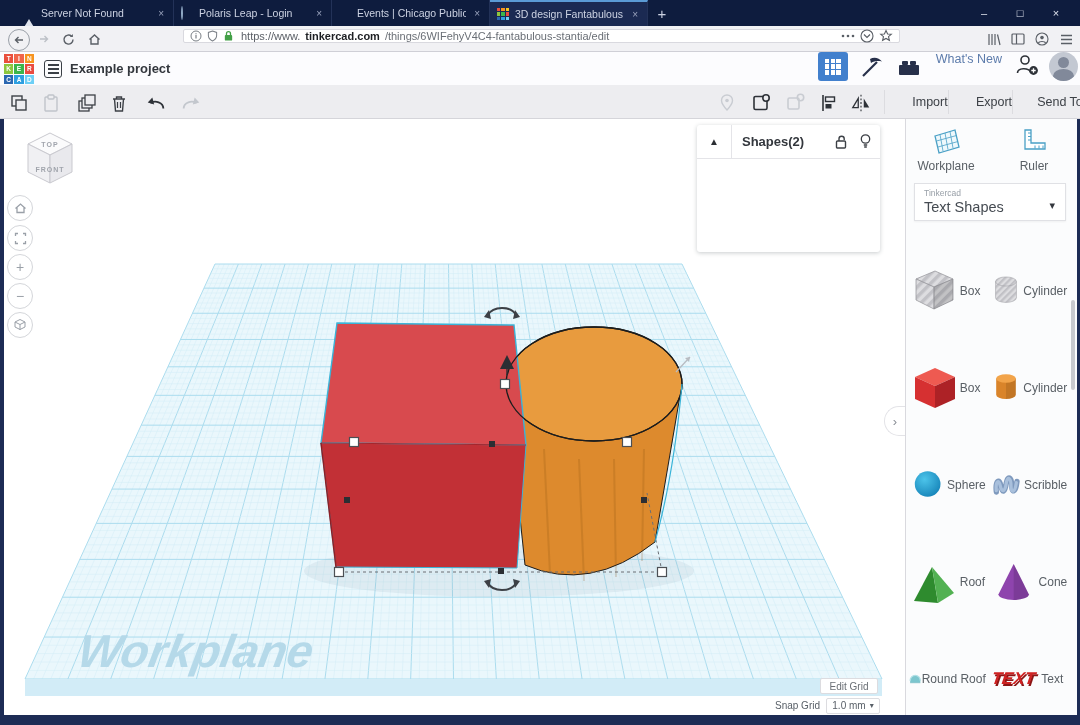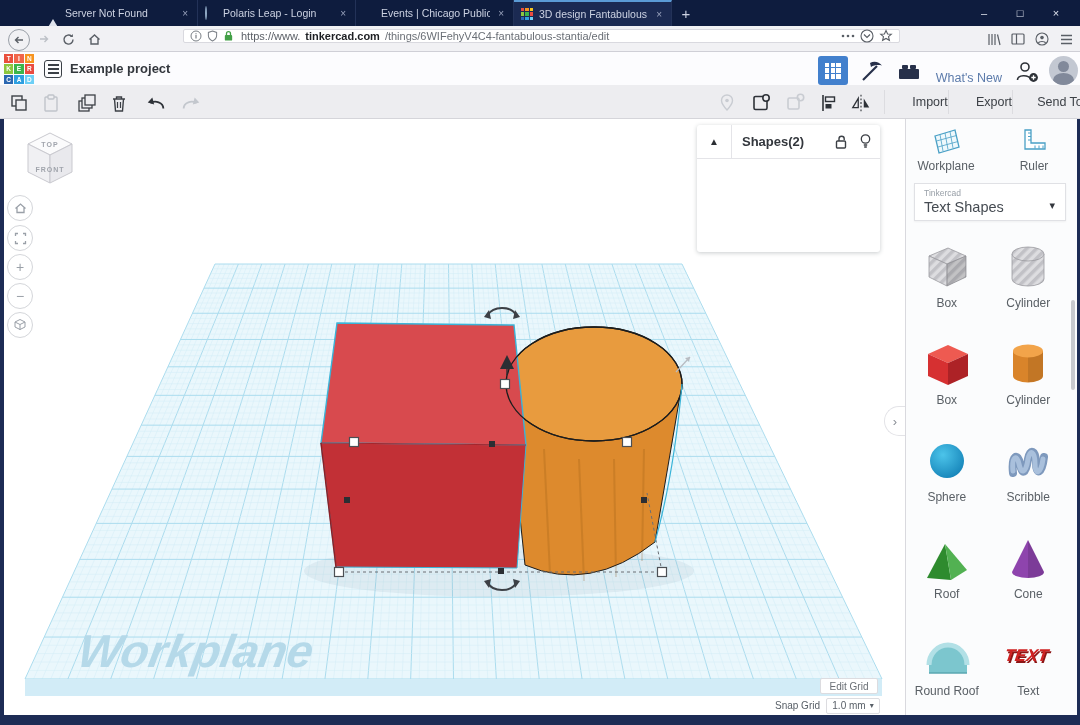--- a/index.html
+++ b/index.html
@@ -3,21 +3,21 @@
 <meta charset="utf-8">
 <style>
   html,body{margin:0;padding:0}
   body{width:1080px;height:725px;position:relative;overflow:hidden;
        background:#1d2c55;font-family:"Liberation Sans",sans-serif;
        -webkit-font-smoothing:antialiased}
   svg{display:block}
 
   
   .tabbar{position:absolute;top:0;left:0;right:0;height:26px;background:#0e1c3e;
-          display:flex;align-items:stretch;padding-left:40px;box-sizing:border-box}
+          display:flex;align-items:stretch;padding-left:16px;box-sizing:border-box}
   .tab{width:158px;display:flex;align-items:center;gap:6px;padding:0 7px;color:#ccd2e2;
        font-size:10.5px;border-right:1px solid #233258;box-sizing:border-box;position:relative}
   .tab .t-title{flex:1;white-space:nowrap;overflow:hidden}
   .tab .t-close{color:#9aa3bd;font-size:10px;padding:0 2px}
   .tab.active{background:#1b2a52;border-top:2px solid #5b9bd5}
   .fav{width:12px;height:12px;flex:0 0 12px;position:relative}
   .fav-warn{width:0;height:0;border-left:6px solid transparent;border-right:6px solid transparent;
             border-bottom:10px solid #dfe3ec;margin-top:1px}
   .fav-globe{width:11px;height:11px;border:1.3px solid #8fa8c4;border-radius:50%;box-sizing:border-box;position:relative}
   .fav-globe::after{content:"";position:absolute;left:1px;right:1px;top:3.5px;border-top:1px solid #8fa8c4}
@@ -49,21 +49,21 @@
   .logo span:nth-child(1){background:#e94f3d}.logo span:nth-child(2){background:#f1654a}
   .logo span:nth-child(3){background:#f7941e}.logo span:nth-child(4){background:#8dc63f}
   .logo span:nth-child(5){background:#3cb54a}.logo span:nth-child(6){background:#ea4b41}
   .logo span:nth-child(7){background:#2b67b1}.logo span:nth-child(8){background:#2e9fe0}
   .logo span:nth-child(9){background:#6dcff6}
   .proj-list{position:absolute;left:44px;top:8px;width:18px;height:18px;border:1.6px solid #3a3f46;
              border-radius:3px;box-sizing:border-box}
   .proj-list::before{content:"";position:absolute;left:3px;right:2px;top:3px;height:2px;
              background:#3a3f46;box-shadow:0 4px 0 #3a3f46,0 8px 0 #3a3f46}
   .proj-title{position:absolute;left:70px;top:9px;font-size:13px;font-weight:bold;color:#33373d}
-  .hd-right{position:absolute;right:2px;top:0;height:33px;display:flex;align-items:flex-end;gap:8px}
+  .hd-right{position:absolute;right:2px;top:0;height:33px;display:flex;align-items:flex-start;gap:8px}
   .appbtn{width:30px;height:29px;border-radius:3px;display:flex;align-items:center;justify-content:center}
   .appbtn.blue{background:#4280cd}
   .grid9{width:16px;height:16px;display:grid;grid-template-columns:repeat(3,1fr);gap:1.5px}
   .grid9 i{background:#fff;display:block}
   .whatsnew{font-size:12.5px;color:#5c7bab;padding:0 4px}
   .avatar{width:29px;height:29px;border-radius:50%;background:#c3c8d2;position:relative;overflow:hidden}
   .avatar::before{content:"";position:absolute;left:9px;top:5px;width:11px;height:11px;border-radius:50%;background:#81899a}
   .avatar::after{content:"";position:absolute;left:4px;top:17px;width:21px;height:14px;border-radius:50%;background:#81899a}
 
   
@@ -112,21 +112,21 @@
   .side-tool{position:absolute;top:8px;width:80px;display:flex;flex-direction:column;align-items:center}
   .side-tool .lbl{font-size:12px;color:#5a6066;margin-top:4px}
   .lib-select{position:absolute;left:8px;top:64px;right:11px;height:38px;background:#fff;
               border:1px solid #e0e1e5;border-radius:0;box-shadow:0 1px 2px rgba(0,0,0,.05);
               padding:4px 9px;box-sizing:border-box}
   .lib-label{font-size:8.5px;color:#99a0a8}
   .lib-value{font-size:14.5px;color:#454b52;margin-top:1px}
   .lib-caret{position:absolute;right:10px;top:15px;font-size:11px;color:#33373d}
   .shape-grid{position:absolute;top:112px;left:0;right:8px;bottom:0;display:grid;
               grid-template-columns:1fr 1fr;grid-auto-rows:97px;justify-items:center;padding-top:10px}
-  .shape-item{display:flex;flex-direction:column;align-items:center;width:78px}
+  .shape-item{display:flex;flex-direction:row;align-items:center;width:78px}
   .shape-label{font-size:12px;color:#5a6066;margin-top:3px;white-space:nowrap}
   .side-scroll{position:absolute;right:2px;top:181px;width:4px;height:90px;background:#c7c9ce;border-radius:2px}
 </style>
 </head>
 <body>
 
 <svg width="0" height="0" style="position:absolute">
   <defs>
     <pattern id="hstripe" patternUnits="userSpaceOnUse" width="7" height="7" patternTransform="rotate(45)">
       <rect width="7" height="7" fill="#dddde0"></rect>

